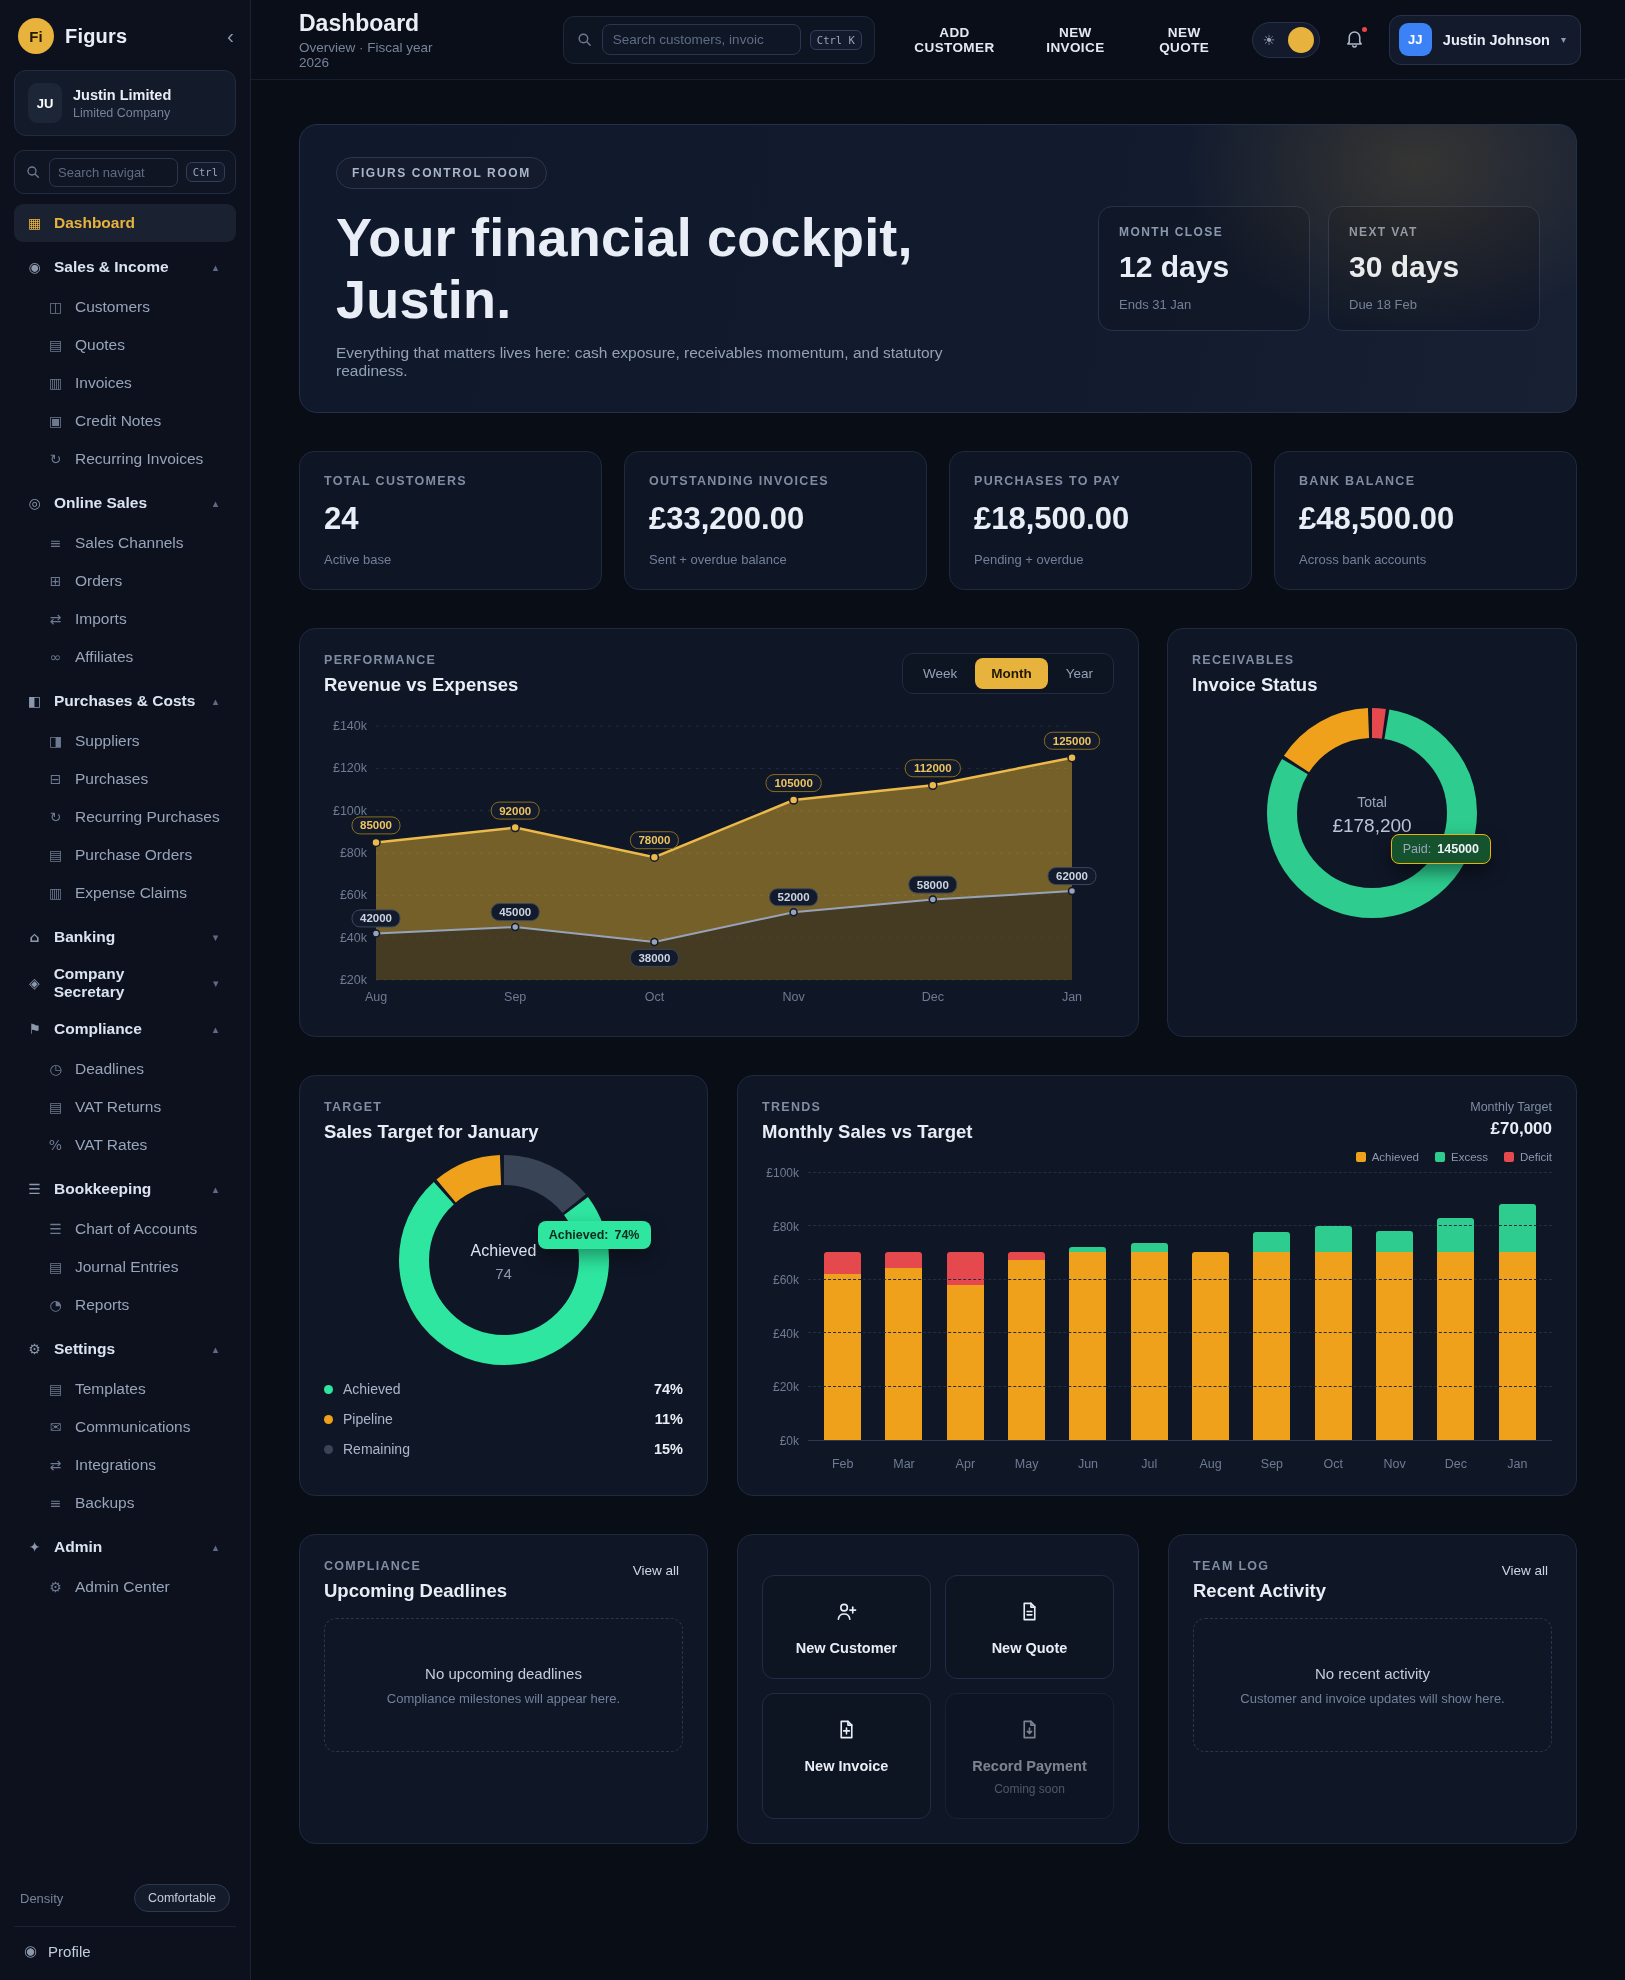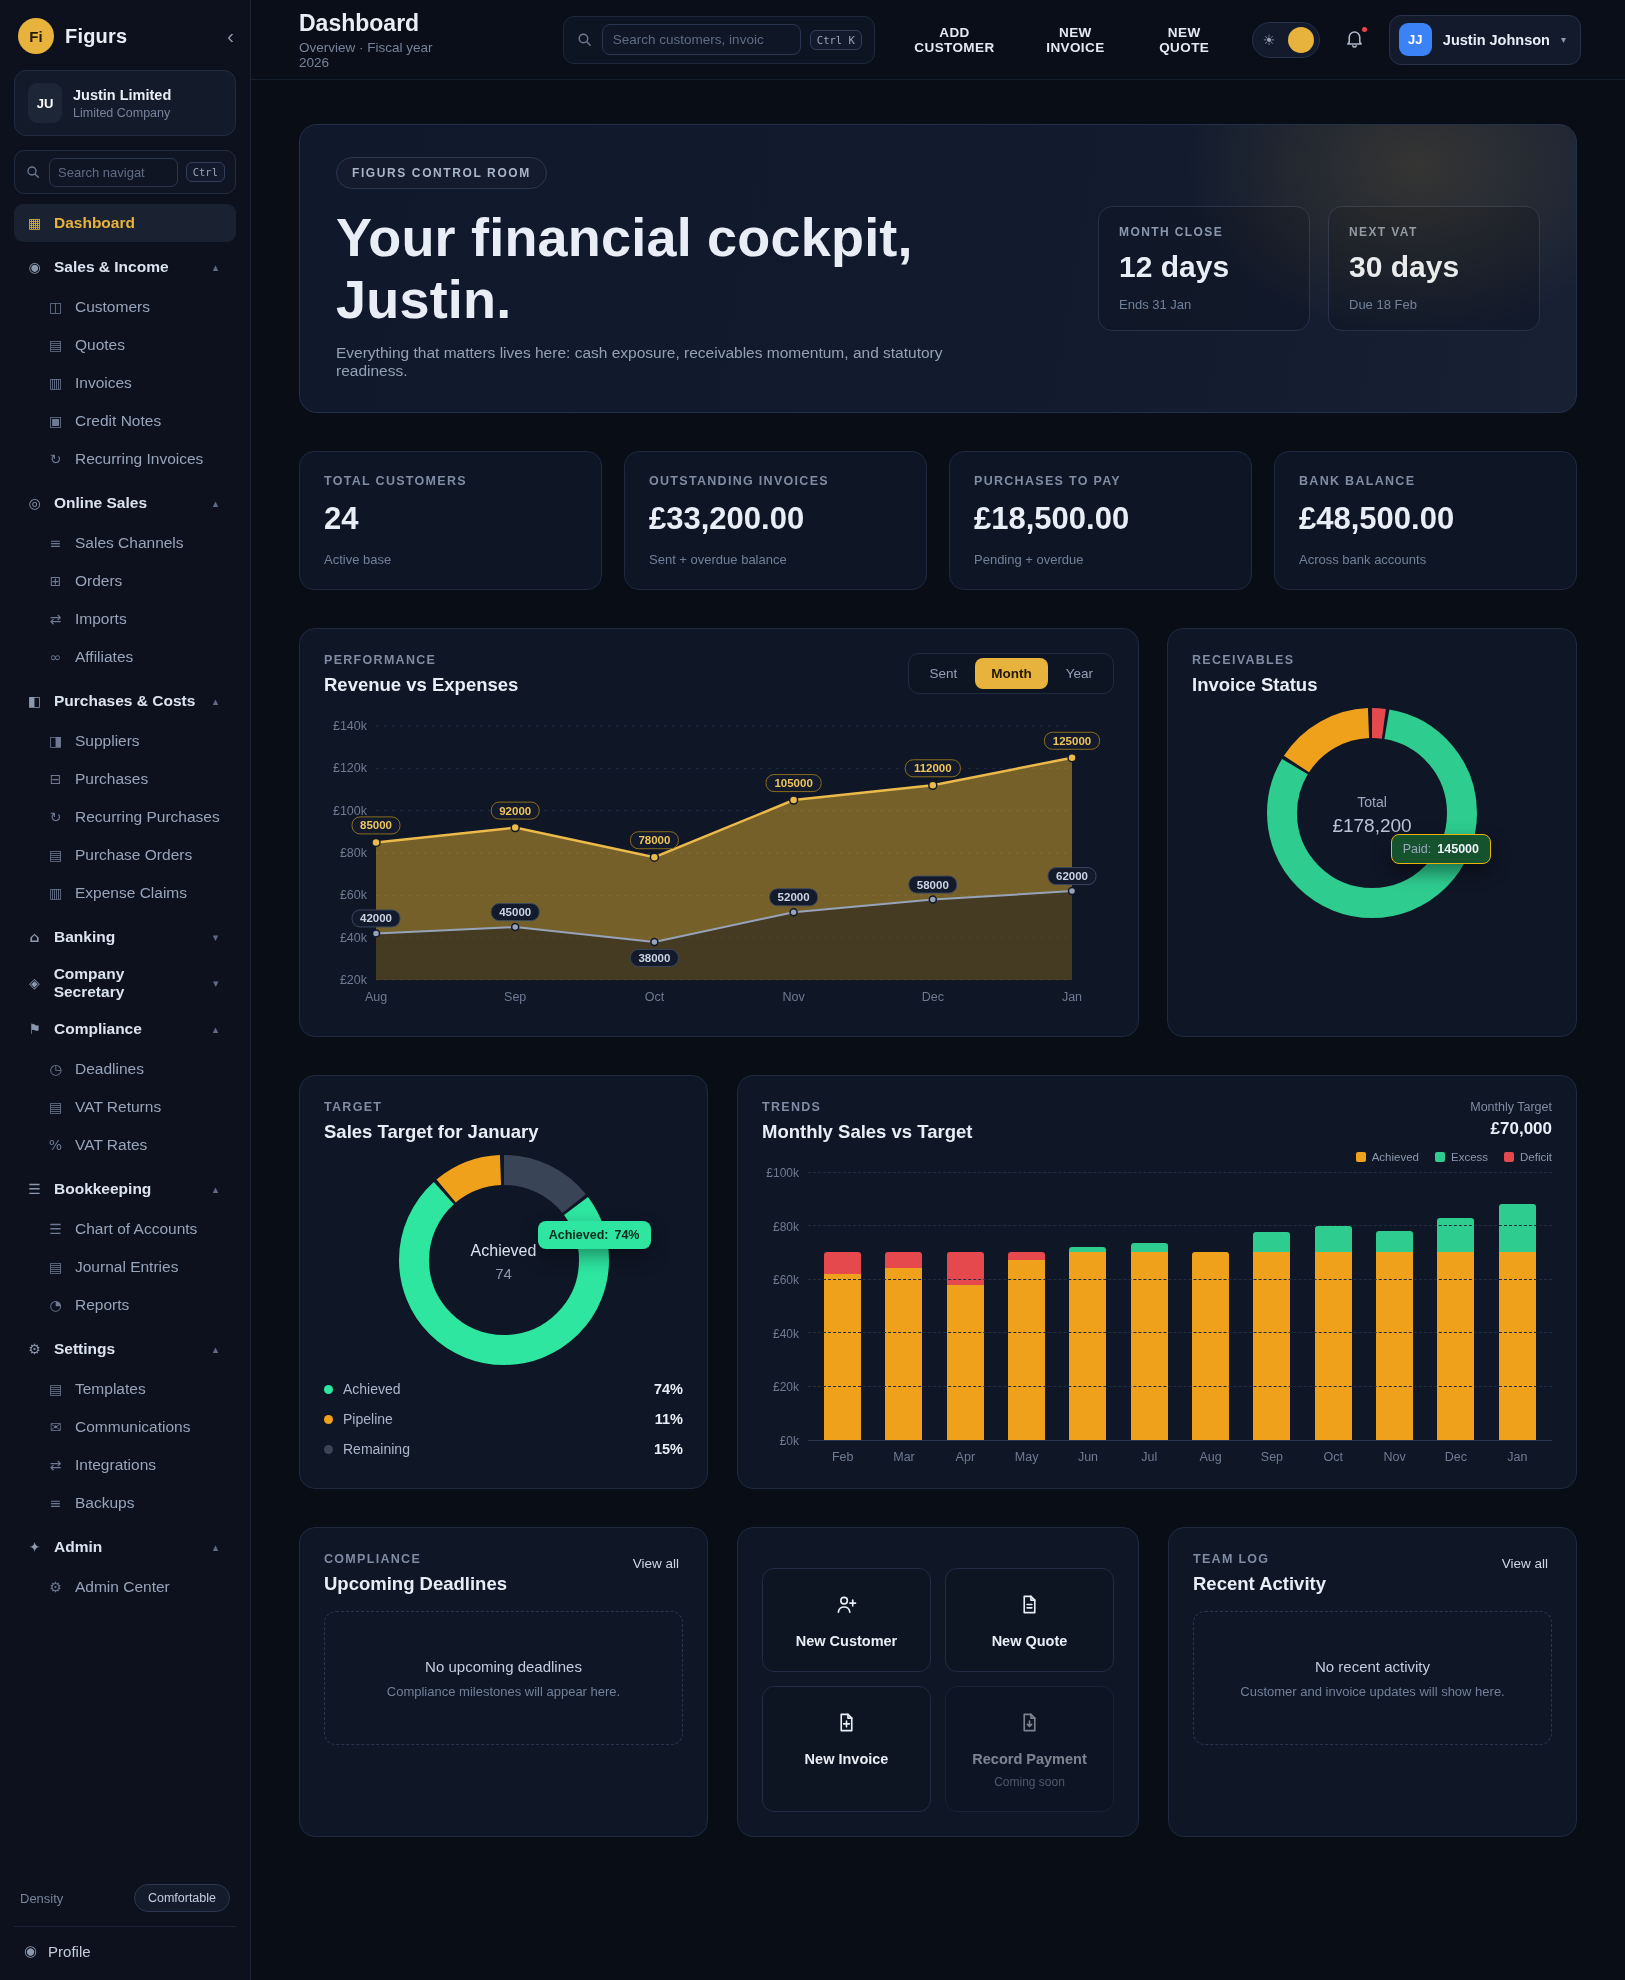--- a/index.html
+++ b/index.html
@@ -117,21 +117,21 @@
   .tl-item{display:flex;gap:6px;align-items:center}
   .tl-sq{width:10px;height:10px;border-radius:2px}
   .bars-area{display:flex;margin-top:2px}
   #bars-ylab{position:relative;width:46px;height:268px;font-size:12px;color:#6e7b92}
   #bars-ylab .ylab{position:absolute;right:9px}
   #bars-plot{position:relative;flex:1;height:268px;border-bottom:1px solid #2c3850}
   .hgrid{position:absolute;left:0;right:0;border-top:1px dashed #232d42}
   #bars-box{position:absolute;inset:0;display:flex;align-items:flex-end;padding:0 4px}
   .bar-slot{flex:1;display:flex;flex-direction:column;align-items:center;justify-content:flex-end}
   .seg{width:37px}
-  #bars-xlabs{display:flex;margin-left:46px;margin-top:9px;padding:0 4px}
+  #bars-xlabs{display:flex;margin-left:46px;margin-top:16px;padding:0 4px}
   #bars-xlabs .xlab{flex:1;text-align:center;font-size:12.5px;color:#6e7b92}
 
   
   .empty{border:1px dashed #2a3650;border-radius:12px;min-height:134px;display:flex;flex-direction:column;align-items:center;justify-content:center;text-align:center;margin-top:16px;padding:18px}
   .empty-title{font-size:15px;color:#c3cddd}
   .empty-note{font-size:13px;color:#71809a;margin-top:9px}
   .qa-grid{display:grid;grid-template-columns:1fr 1fr;gap:14px;margin-top:16px}
   .qa-tile{background:#0d1422;border:1px solid #222d45;border-radius:12px;padding:24px 12px 22px;display:flex;flex-direction:column;align-items:center;gap:13px;cursor:pointer}
   .qa-tile svg{width:23px;height:23px;stroke:#e8eef6}
   .qa-label{font-size:14.5px;font-weight:bold}
@@ -410,21 +410,21 @@
       </section>
 
     <section class="charts-row">
       <div class="card card-pad">
         <div class="card-head">
           <div>
             <div class="eyebrow">PERFORMANCE</div>
             <h3>Revenue vs Expenses</h3>
           </div>
           <div class="tabs" id="perf-tabs">
-              <button class="tab">Sent</button>
+              <button class="tab">Week</button>
               <button class="tab active">Month</button>
               <button class="tab">Year</button>
             </div>
         </div>
         <svg id="perf-chart" width="792" height="300">
             <line x1="52" y1="272" x2="748" y2="272" stroke="#232d42" stroke-dasharray="3 5"></line>
             <text x="43" y="276" text-anchor="end" fill="#6e7b92" font-size="12.5">£20k</text>
             <line x1="52" y1="229.66666666666669" x2="748" y2="229.66666666666669" stroke="#232d42" stroke-dasharray="3 5"></line>
             <text x="43" y="233.66666666666669" text-anchor="end" fill="#6e7b92" font-size="12.5">£40k</text>
             <line x1="52" y1="187.33333333333334" x2="748" y2="187.33333333333334" stroke="#232d42" stroke-dasharray="3 5"></line>

